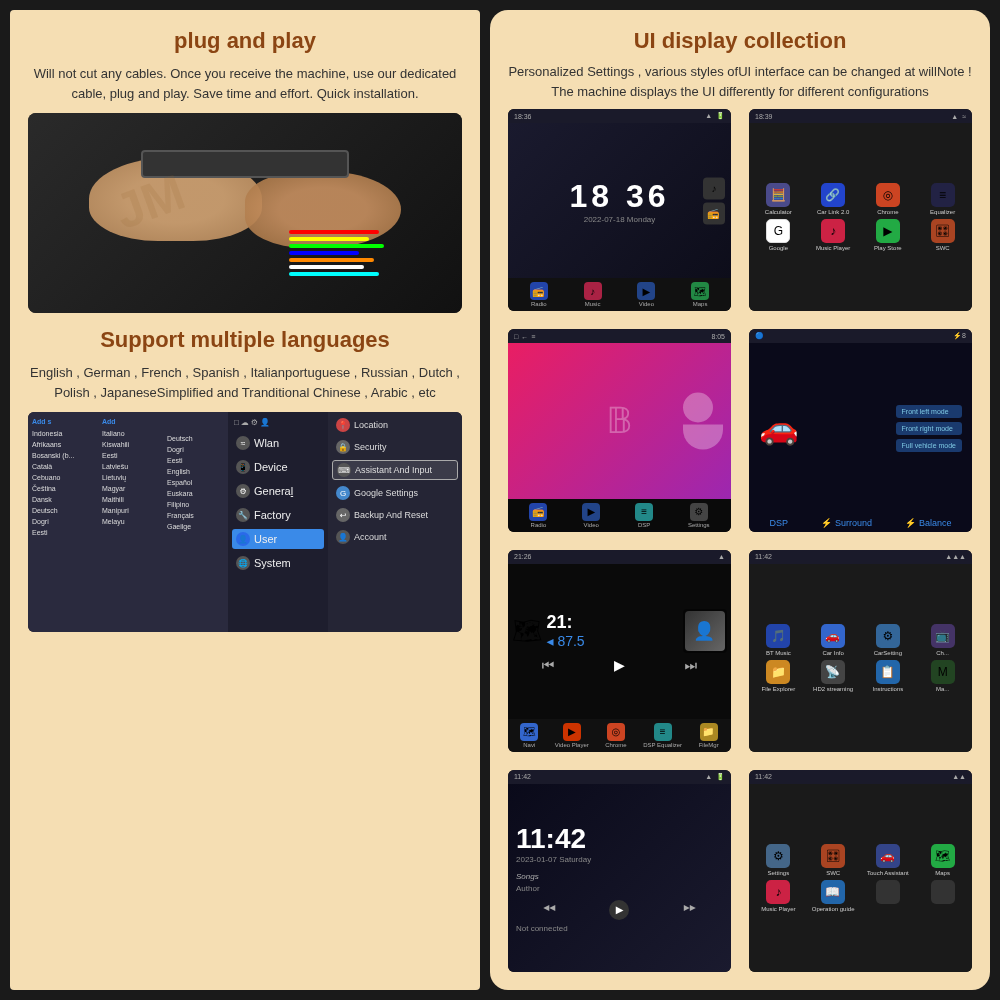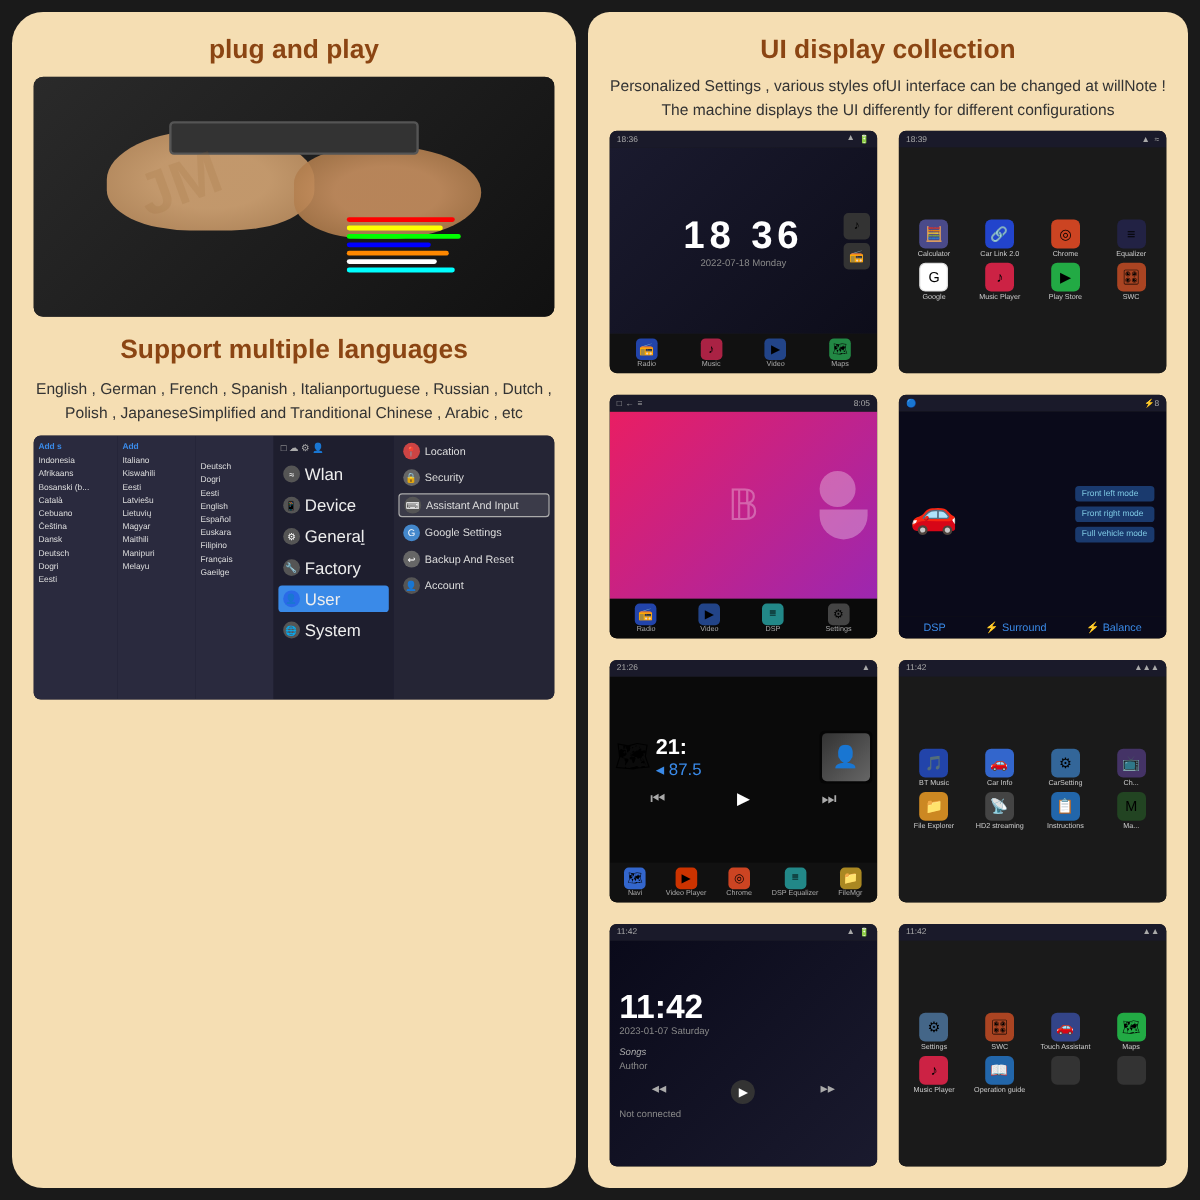--- a/index.html
+++ b/index.html
@@ -16,21 +16,21 @@
     .main-container {
       width: 980px;
       height: 980px;
       display: flex;
       gap: 10px;
     }
     
     .left-panel {
       width: 470px;
       background: #f5deb3;
-      border-radius: 26px;
+      border-radius: 4px;
       padding: 18px;
       display: flex;
       flex-direction: column;
       gap: 10px;
     }
     .section-title {
       font-size: 22px;
       font-weight: bold;
       color: #8B4513;
       text-align: center;
@@ -87,21 +87,21 @@
       display: flex;
       align-items: center;
       gap: 4px;
       padding: 3px 4px;
       border-radius: 3px;
     }
     .settings-mid-item.active {
       background: #3a8ae8;
     }
     .settings-mid-label {
-      font-size: 14px;
+      font-size: 11px;
       color: #eee;
       text-align: right;
     }
     .settings-panel-right {
       background: #252535;
       flex: 1;
       padding: 4px;
       display: flex;
       flex-direction: column;
       gap: 4px;
@@ -249,20 +249,23 @@
       gap: 4px;
     }
   </style>
 </head>
 <body>
 
 <div class="main-container">
 
   <div class="left-panel">
     <div class="section-title">plug and play</div>
+    <div class="section-body">Will not cut any cables. Once you receive the machine,
+use our dedicated cable, plug and play.
+Save time and effort. Quick installation.</div>
 
     <div class="car-image-placeholder">
       <div style="width:100%;height:100%;background:linear-gradient(135deg,#2a2a2a,#111);position:relative;display:flex;align-items:center;justify-content:center;">
 
         <div style="position:absolute;width:80%;height:70%;top:15%;left:10%;">
 
           <div style="position:absolute;left:5%;top:10%;width:50%;height:60%;background:radial-gradient(ellipse at center,#d4a574 40%,#b8895a 100%);border-radius:50% 50% 40% 40%;opacity:0.9;"></div>
           <div style="position:absolute;right:5%;top:20%;width:45%;height:55%;background:radial-gradient(ellipse at center,#c89060 40%,#a07040 100%);border-radius:40% 50% 50% 40%;opacity:0.9;"></div>
 
           <div style="position:absolute;bottom:5%;right:10%;display:flex;flex-direction:column;gap:3px;">

